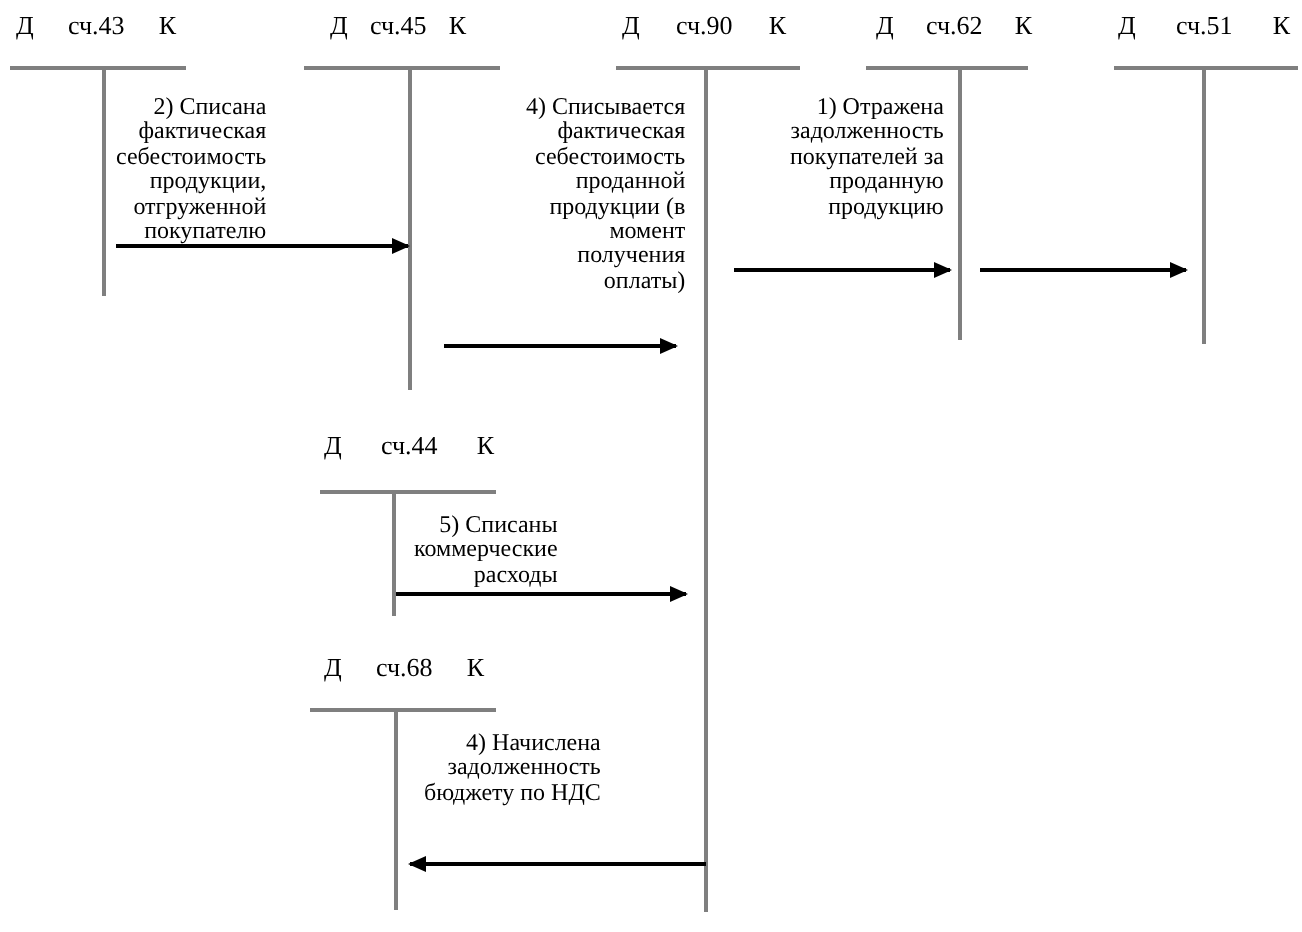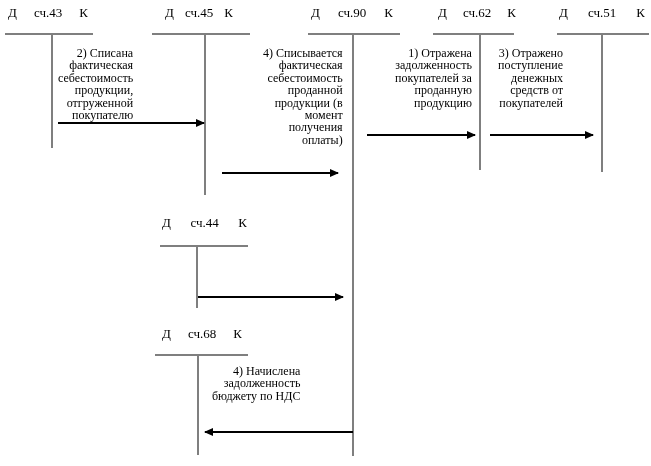--- a/index.html
+++ b/index.html
@@ -163,25 +163,23 @@
 проданной
 продукции (в
 момент
 получения
 оплаты)</div>
   <div class="note" style="left:367px; top:47px;margin-left:28px;">1) Отражена
 задолженность
 покупателей за
 проданную
 продукцию</div>
-  <div class="note" style="left:498px; top:47px;">3) Отражено
-поступление
-денежных
-средств от
-покупателей</div>
+  <div class="note" style="left:207px; top:256px;">5) Списаны
+коммерческие
+расходы</div>
   <div class="note" style="left:212px; top:365px;">4) Начислена
 задолженность
 бюджету по НДС</div>
 
   
   <div class="arrow right" style="left:58px; top:122px; width:146px;"></div>
   <div class="arrow right" style="left:222px; top:172px; width:116px;"></div>
   <div class="arrow right" style="left:367px; top:134px; width:108px;"></div>
   <div class="arrow right" style="left:490px; top:134px; width:103px;"></div>
   <div class="arrow right" style="left:198px; top:296px; width:145px;"></div>

